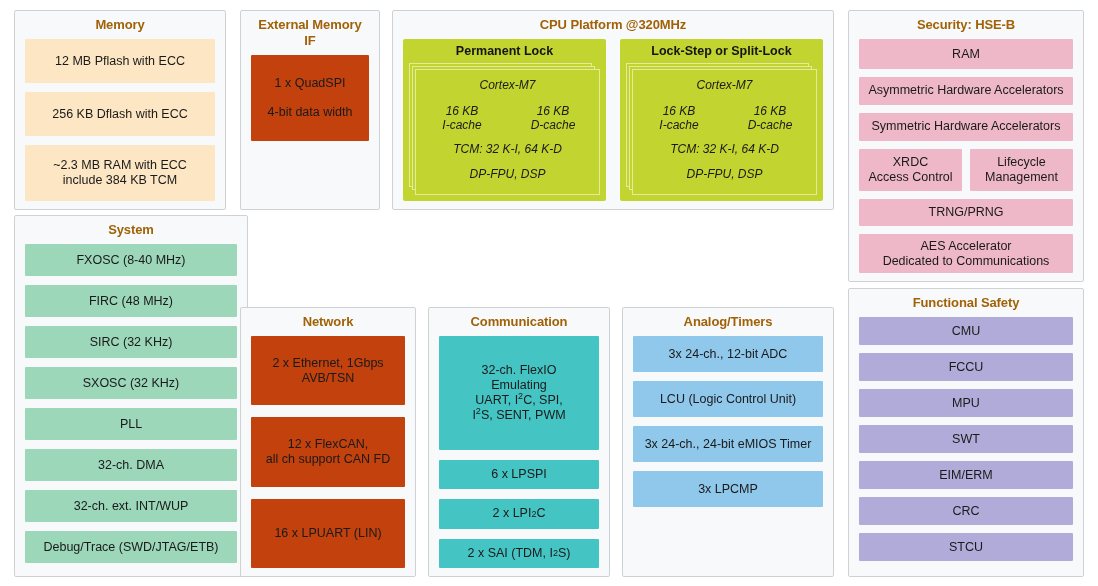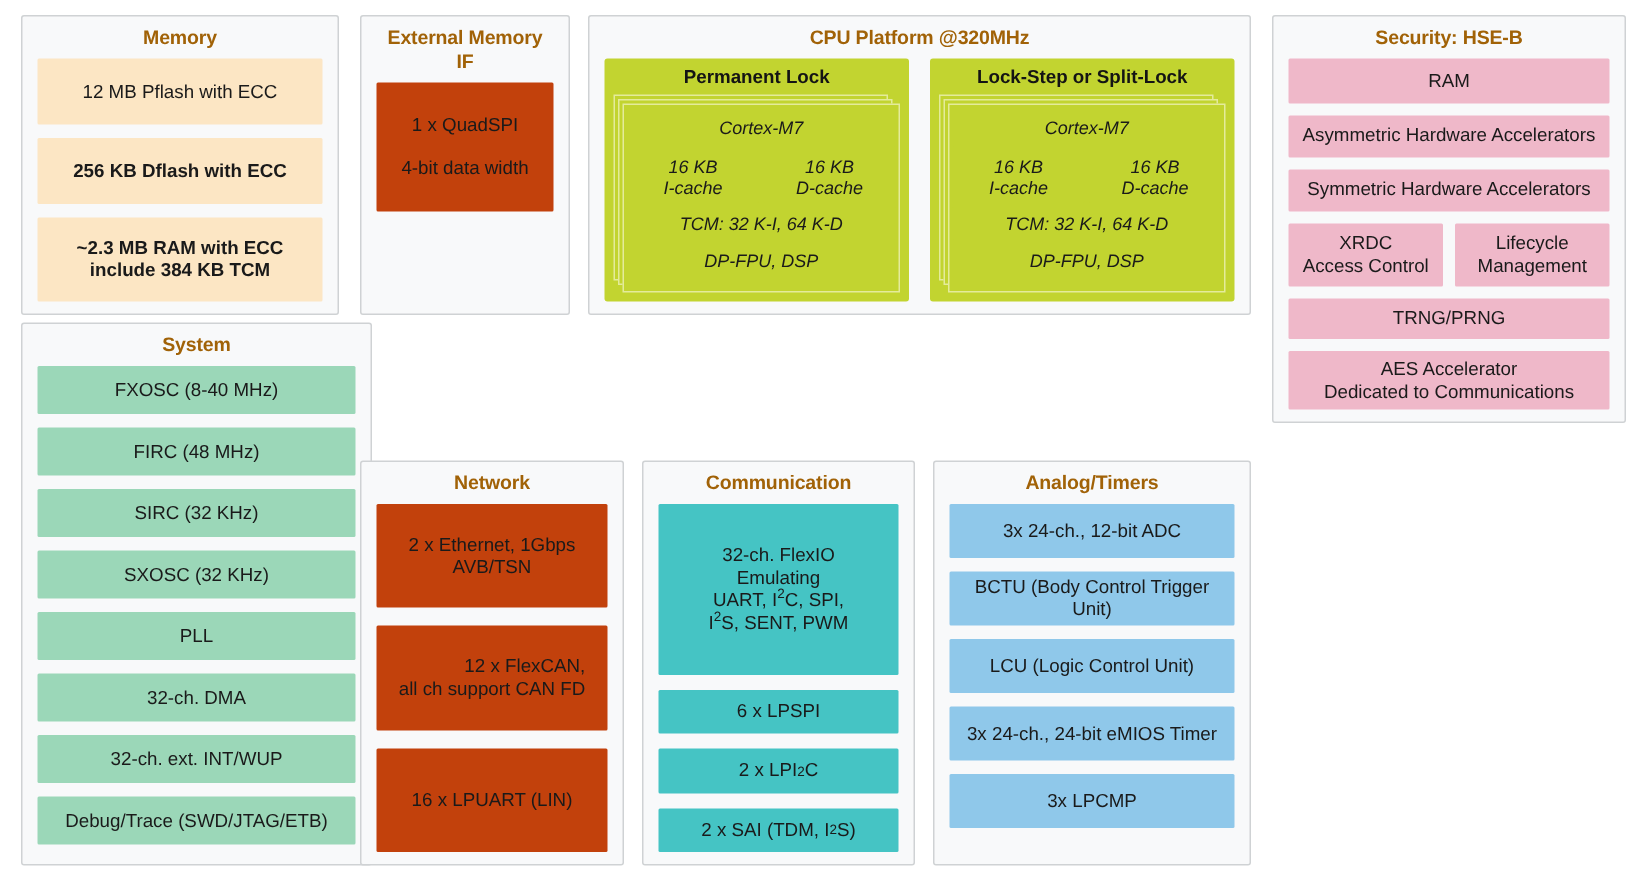--- a/index.html
+++ b/index.html
@@ -53,21 +53,21 @@
   .c-green  { background: #9bd7b8; }
   .c-teal   { background: #45c4c4; }
   .c-lblue  { background: #8fc8ea; }
   .c-pink   { background: #efb8c9; }
   .c-purple { background: #b0abd8; }
   .c-orange { background: #fbdfad; }
 
   
   #memory { left: 14px; top: 10px; width: 212px; height: 200px; }
   #memory .blk { height: 46px; }
-  #memory .blk + .blk { margin-top: 9px; font-weight: bold; }
+  #memory .blk + .blk { margin-top: 9px; }
   #memory .tall { height: 58px; }
 
   
   #extmem { left: 240px; top: 10px; width: 140px; height: 200px; }
   #extmem .blk { height: 86px; flex-direction: column; }
   #extmem .blk span { display:block; }
   #extmem .blk span + span { margin-top: 14px; }
 
   
   #cpu { left: 392px; top: 10px; width: 442px; height: 200px; }
@@ -127,21 +127,21 @@
   #system .blk { height: 32px; }
   #system .blk + .blk { margin-top: 9px; }
 
   
   #fabric { left: 240px; top: 224px; width: 594px; height: 66px; }
   #fabric .blk { height: 28px; }
 
   
   #network { left: 240px; top: 307px; width: 176px; height: 270px; }
   #network .blk { height: 72px; flex-direction: column; }
-  #network .blk + .blk { margin-top: 12px; text-align: right; }
+  #network .blk + .blk { margin-top: 12px; }
 
   
   #comm { left: 428px; top: 307px; width: 182px; height: 270px; }
   #comm .big { height: 116px; flex-direction: column; }
   #comm .blk + .blk { margin-top: 10px; }
   #comm .sm { height: 30px; }
 
   
   #analog { left: 622px; top: 307px; width: 212px; height: 270px; }
   #analog .blk { height: 36px; }
@@ -271,20 +271,29 @@
       <span><span>I</span><sup>2</sup><span>S, SENT, PWM</span></span>
     </div>
     <div class="blk c-teal sm">6 x LPSPI</div>
     <div class="blk c-teal sm"><span>2 x LPI</span><sup>2</sup><span>C</span></div>
     <div class="blk c-teal sm"><span>2 x SAI (TDM, I</span><sup>2</sup><span>S)</span></div>
   </section>
 
   <section class="panel" id="analog">
     <div class="panel-title">Analog/Timers</div>
     <div class="blk c-lblue">3x 24-ch., 12-bit ADC</div>
-    <div class="blk c-lblue">BCTU (Body Control Trigger Unit)</div>
     <div class="blk c-lblue">LCU (Logic Control Unit)</div>
     <div class="blk c-lblue">3x 24-ch., 24-bit eMIOS Timer</div>
     <div class="blk c-lblue">3x LPCMP</div>
   </section>
 
+  <section class="panel" id="safety">
+    <div class="panel-title">Functional Safety</div>
+    <div class="blk c-purple">CMU</div>
+    <div class="blk c-purple">FCCU</div>
+    <div class="blk c-purple">MPU</div>
+    <div class="blk c-purple">SWT</div>
+    <div class="blk c-purple">EIM/ERM</div>
+    <div class="blk c-purple">CRC</div>
+    <div class="blk c-purple">STCU</div>
+  </section>
 
 </div>
 
 </body></html>

